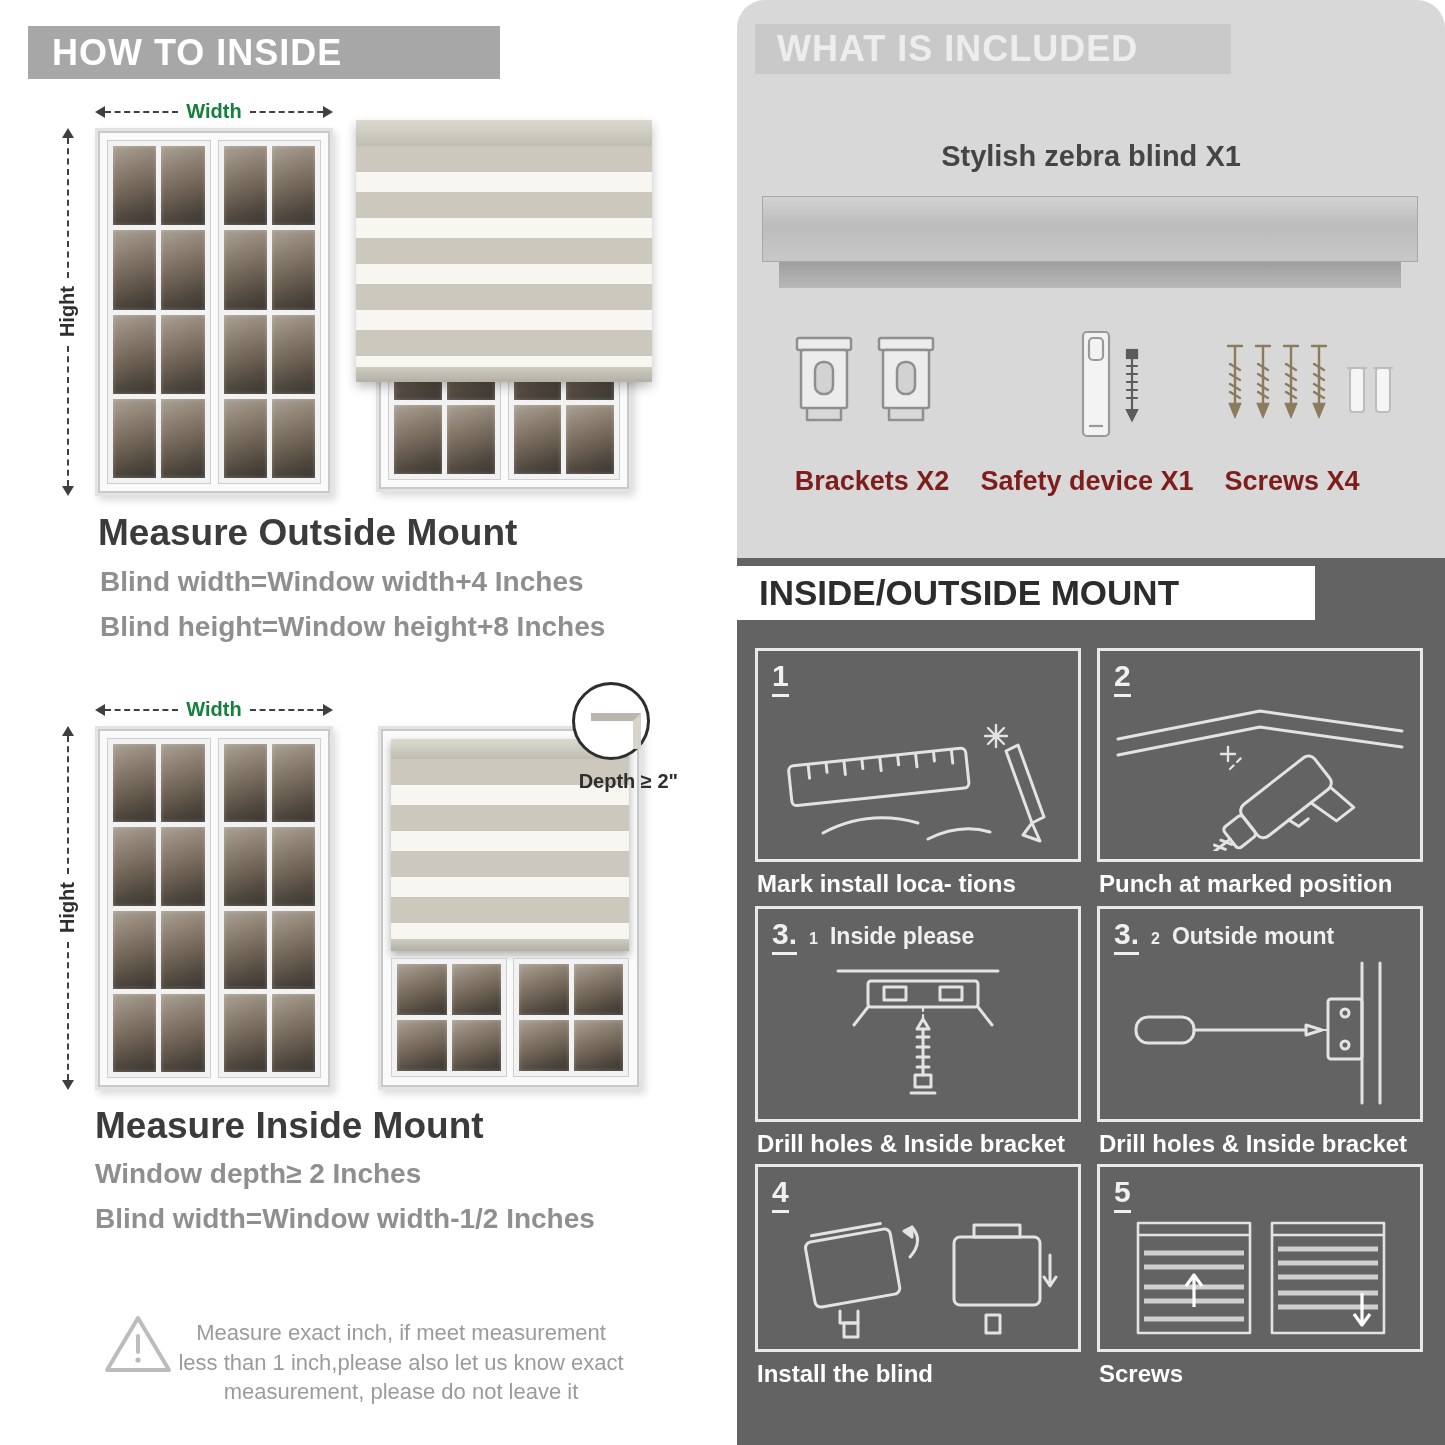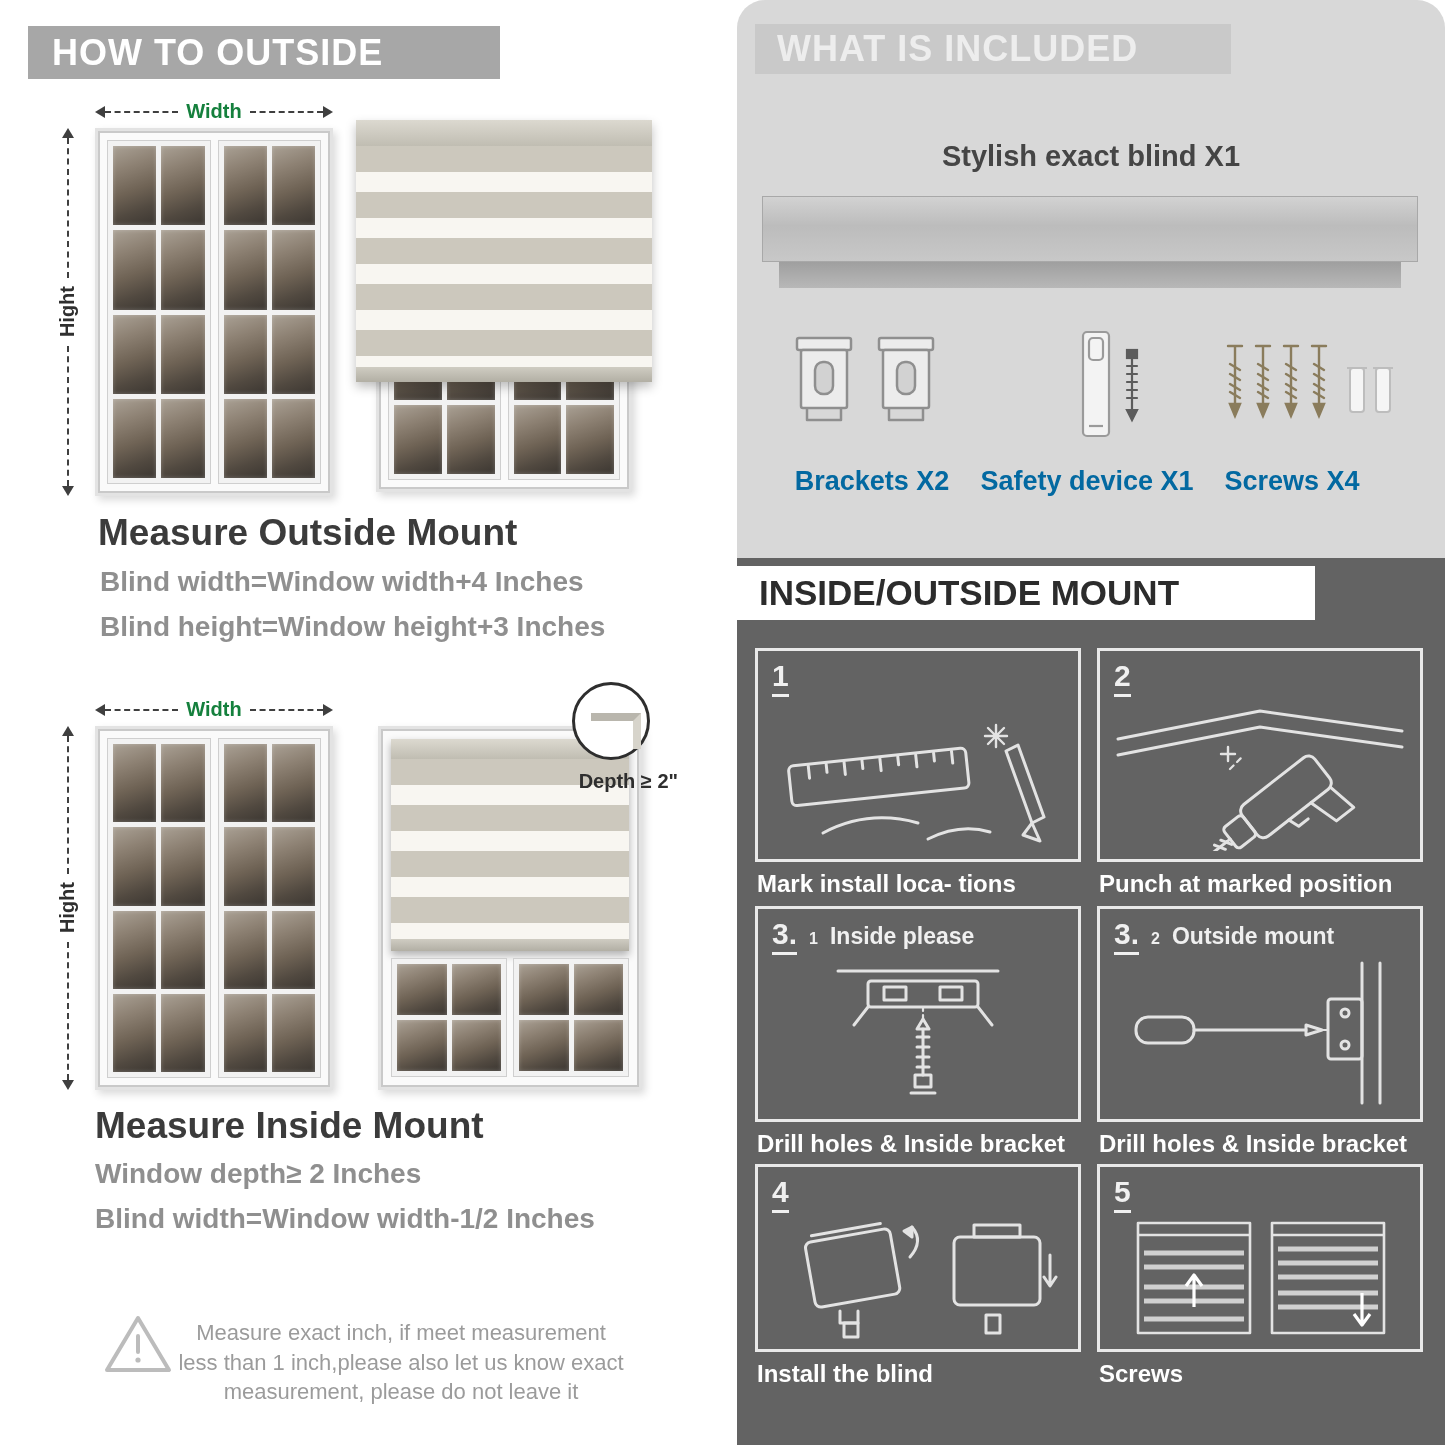--- a/index.html
+++ b/index.html
@@ -90,42 +90,42 @@
     background:#c9c9c9; color:#ededed; font-size:36px; font-weight:bold;
     display:flex; align-items:center; padding-left:22px; letter-spacing:1px; }
   .product-label { position:absolute; left:0; top:140px; width:100%; text-align:center;
     font-size:29px; font-weight:bold; color:#454545; }
   .rail-main { position:absolute; left:25px; top:196px; width:656px; height:66px;
     background:linear-gradient(180deg,#d2d2d2 0%,#bcbcbc 45%,#c8c8c8 100%);
     border:1px solid #a8a8a8; }
   .rail-under { position:absolute; left:42px; top:262px; width:622px; height:26px;
     background:linear-gradient(180deg,#9f9f9f,#b8b8b8); }
   .part-label { position:absolute; top:466px; font-size:27px; font-weight:bold;
-    color:#0369a1; text-align:center; }
+    color:#7f1d1d; text-align:center; }
 
   
   .mount-section { position:absolute; left:737px; top:558px; width:760px; height:887px; background:#636363; }
   .mount-banner { position:absolute; left:0; top:8px; width:578px; height:54px;
     background:#ffffff; color:#2c2c2c; font-size:35px; font-weight:bold;
     display:flex; align-items:center; padding-left:22px; }
   .step-panel { position:absolute; width:326px; border:3px solid #e9e9e9; }
   .panel-head { display:flex; align-items:baseline; gap:12px; padding:10px 0 0 14px; }
   .step-num { font-size:30px; font-weight:bold; color:#f0f0f0; line-height:1;
     border-bottom:3px solid #f0f0f0; padding-bottom:3px; }
   .step-sub { font-size:16px; font-weight:bold; color:#f0f0f0; }
   .step-title { font-size:23px; font-weight:bold; color:#f0f0f0; }
   .step-art { display:block; margin:2px auto 0 auto; }
   .step-caption { position:absolute; width:330px; font-size:24px; font-weight:bold; color:#ffffff; }
 </style>
 </head>
 <body>
 
 <div class="left-col">
 
-  <div class="htm-banner">HOW TO OUTSIDE</div>
+  <div class="htm-banner">HOW TO INSIDE</div>
 
   <div class="h-measure" style="left:95px; top:100px; width:238px;">
     <span class="ah left"></span>
     <span class="mline"></span>
     <span class="mlabel">Width</span>
     <span class="mline"></span>
     <span class="ah right"></span>
   </div>
   <div class="v-measure" style="left:56px; top:128px; height:368px;">
     <span class="av up"></span>
@@ -184,21 +184,21 @@
     <div class="zb" style="left:0; top:0; width:296px; height:262px;">
       <div class="zb-top"></div>
       <div class="zb-stripes"></div>
       <div class="zb-bottom"></div>
     </div>
   </div>
 
   <div class="section-title" style="left:98px; top:512px;">Measure Outside Mount</div>
   <div class="spec-lines" style="left:100px; top:566px;">
     <div>Blind width=Window width+4 Inches</div>
-    <div>Blind height=Window height+3 Inches</div>
+    <div>Blind height=Window height+8 Inches</div>
   </div>
 
   <div class="h-measure" style="left:95px; top:698px; width:238px;">
     <span class="ah left"></span>
     <span class="mline"></span>
     <span class="mlabel">Width</span>
     <span class="mline"></span>
     <span class="ah right"></span>
   </div>
   <div class="v-measure" style="left:56px; top:726px; height:364px;">
@@ -270,21 +270,21 @@
     <path d="M35 24 v16" stroke="#bcbcbc" stroke-width="4" stroke-linecap="round" fill="none"></path>
     <circle cx="35" cy="48" r="2.6" fill="#bcbcbc"></circle>
   </svg>
   <div class="warning-text">Measure exact inch, if meet measurement less than 1 inch,please also let us know exact measurement, please do not leave it</div>
 
 </div>
 
 <div class="included-section">
 
   <div class="inc-banner">WHAT IS INCLUDED</div>
-  <div class="product-label">Stylish exact blind X1</div>
+  <div class="product-label">Stylish zebra blind X1</div>
 
   <div class="rail-main"></div>
   <div class="rail-under"></div>
 
   <svg class="abs" style="left:52px; top:330px;" width="160" height="112" viewBox="0 0 160 112">
     <g stroke="#8f8f8f" stroke-width="2.5" fill="#ececec" stroke-linejoin="round">
       <g>
         <rect x="8" y="8" width="54" height="12" rx="2"></rect>
         <rect x="12" y="20" width="46" height="58" rx="2"></rect>
         <rect x="26" y="32" width="18" height="32" rx="8" fill="#d2d2d2"></rect>

